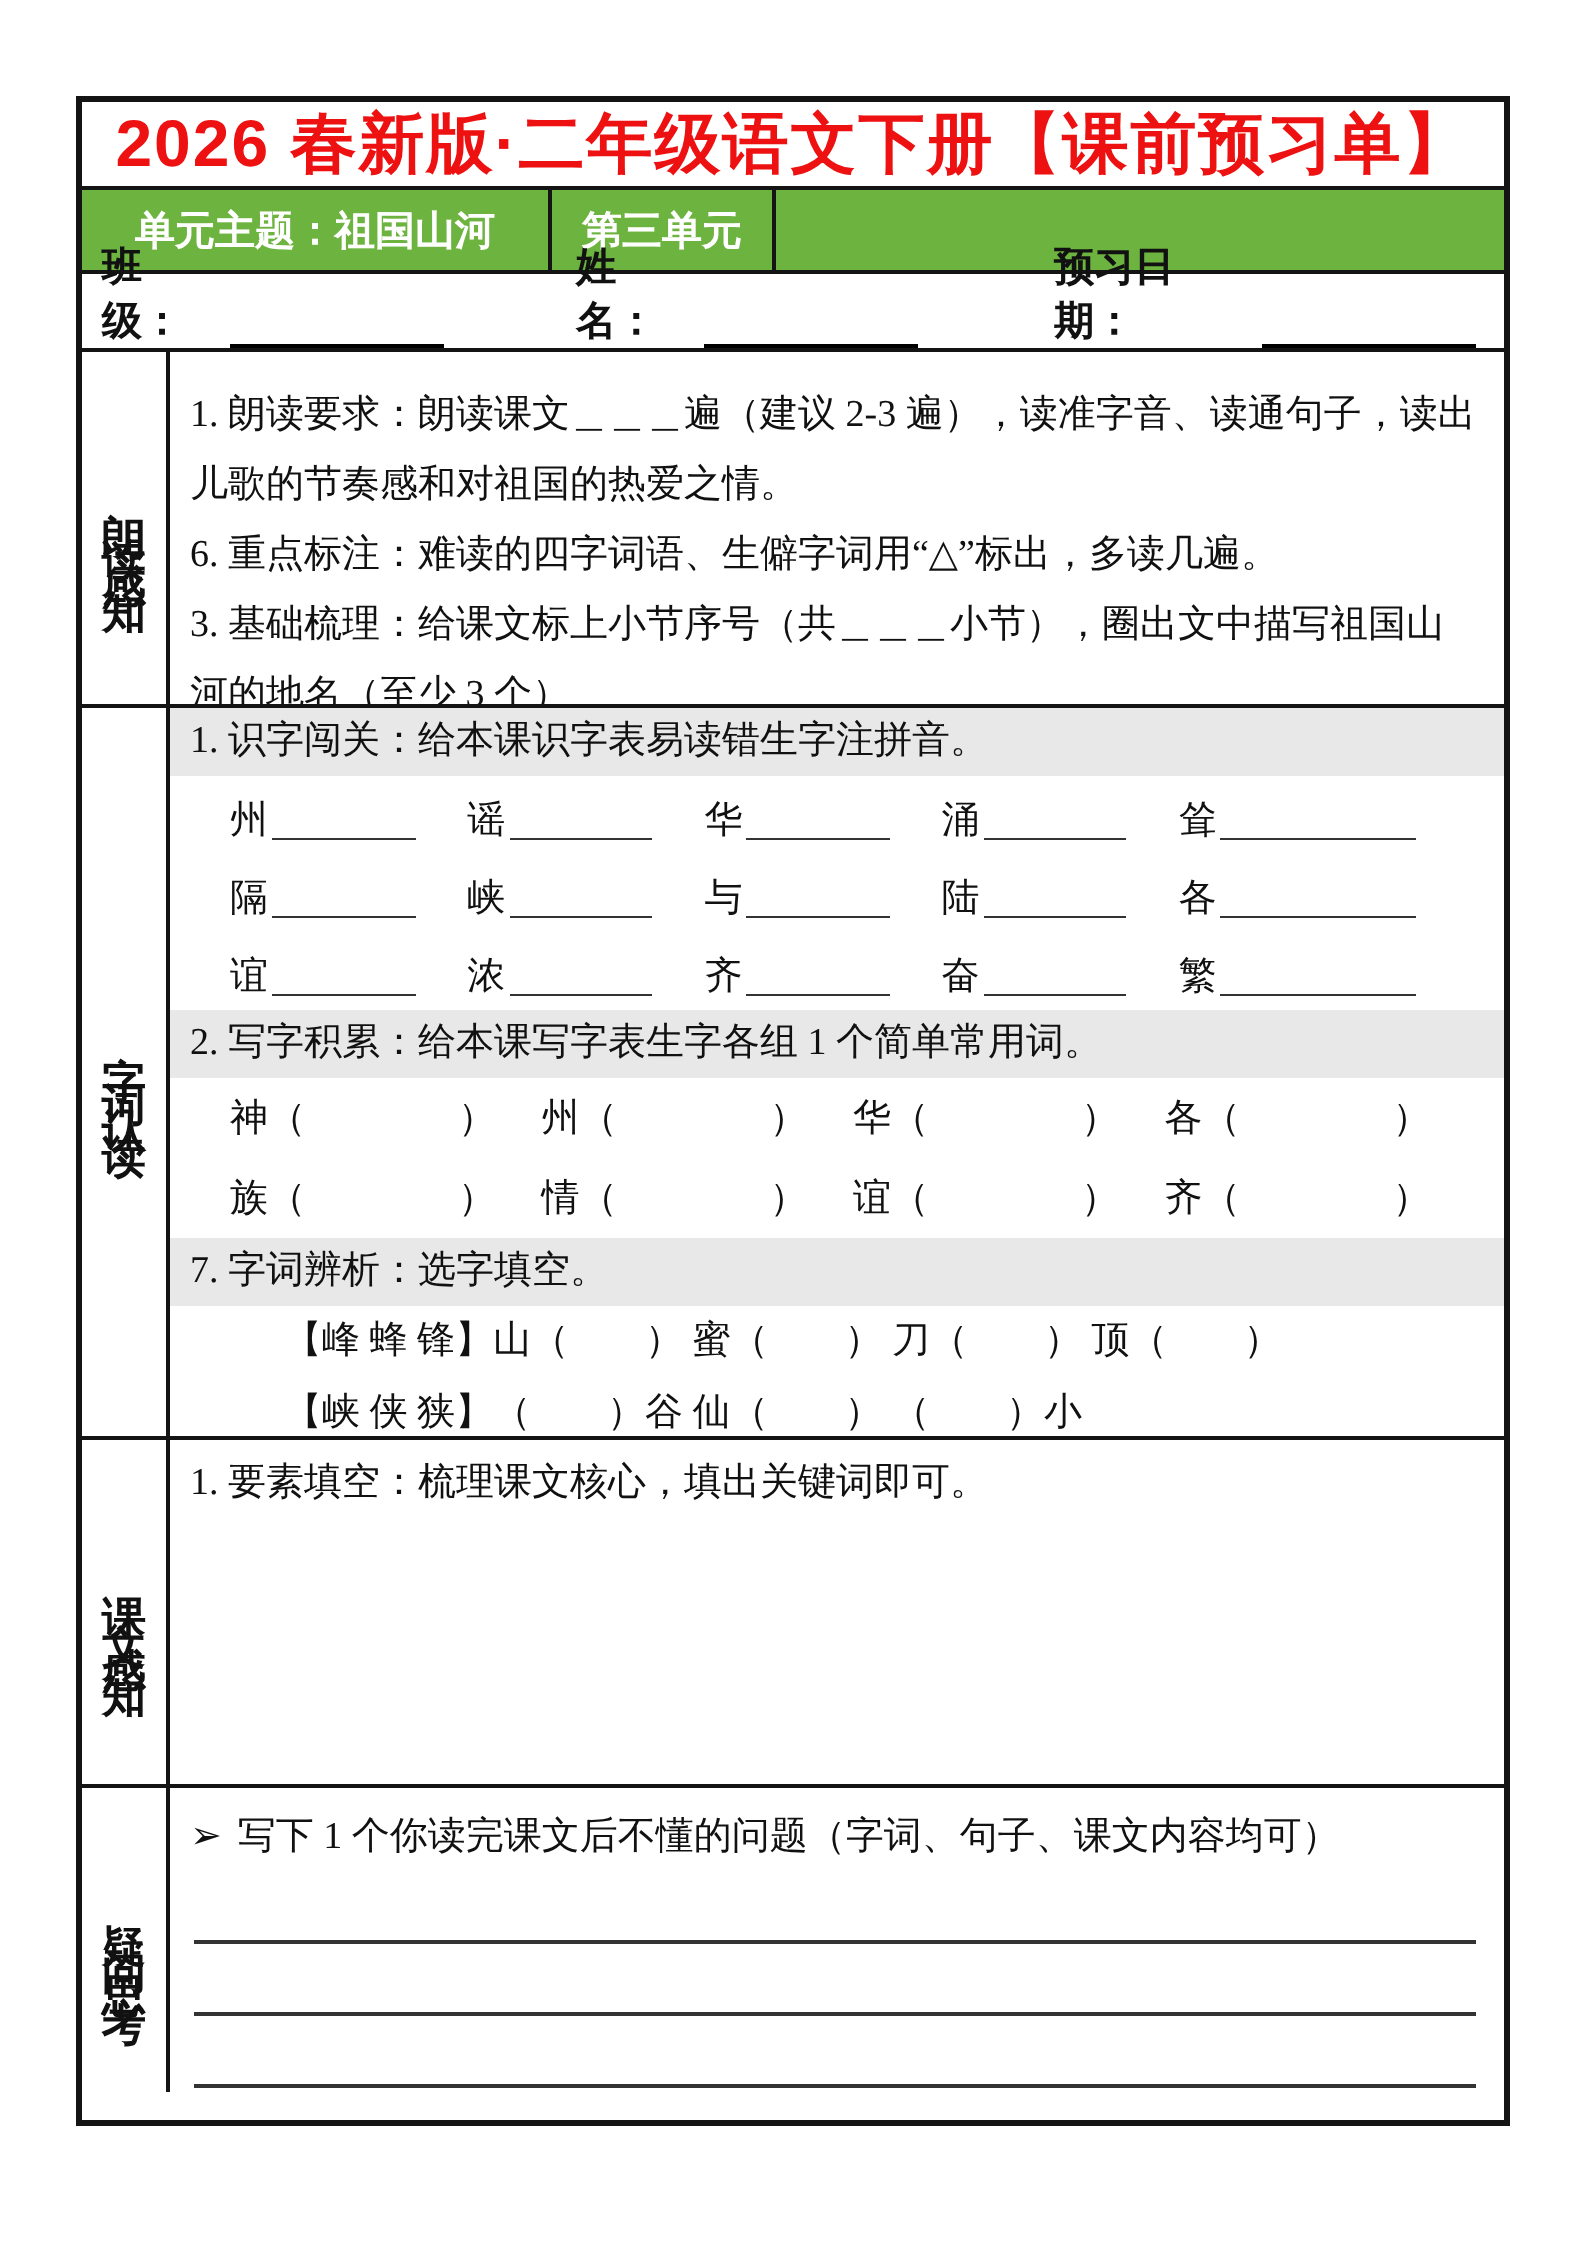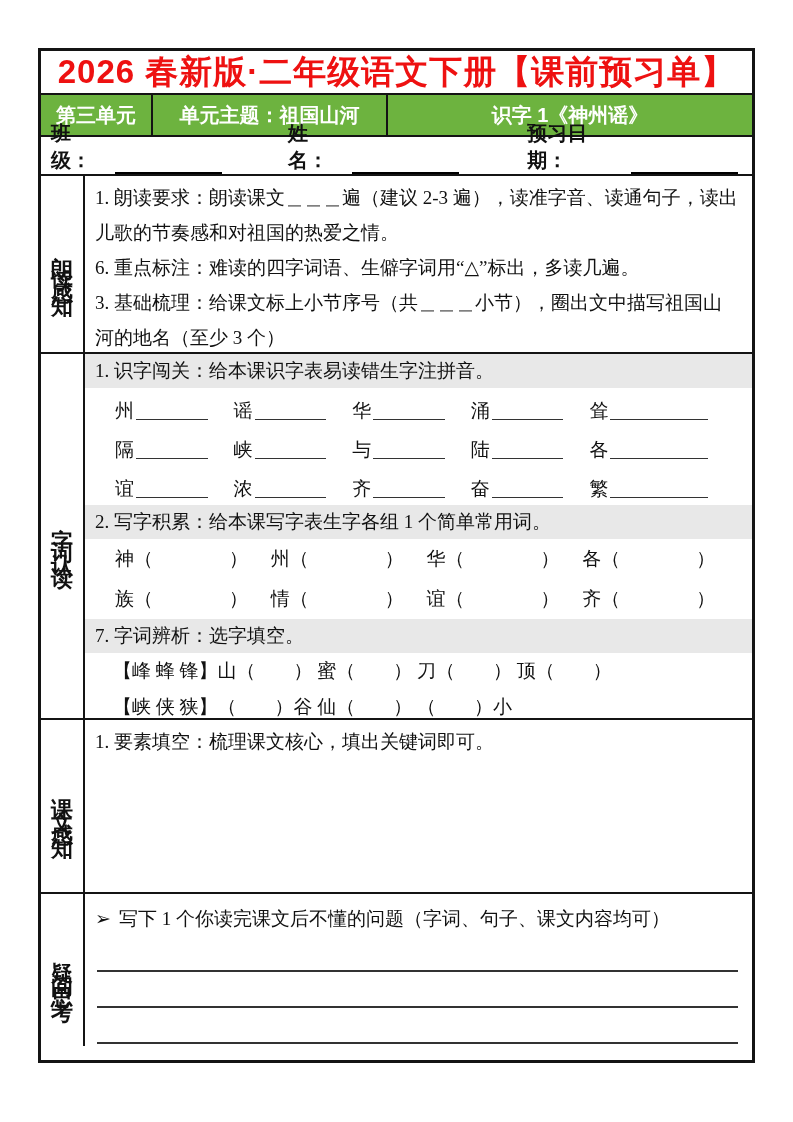--- a/index.html
+++ b/index.html
@@ -66,36 +66,36 @@
     font-family:"Liberation Sans","DejaVu Sans",sans-serif;
     font-weight:bold;font-size:22px;letter-spacing:13px;
   }
   .sec-content{flex:1;overflow:hidden;}
   .sec-langdu{height:178px;}
   .sec-zici{height:366px;}
   .sec-kewen{height:174px;}
   .sec-yiwen{height:152px;}
   
   .task{font-size:19px;line-height:35px;margin:0 14px 0 10px;}
-  .sec-langdu .sec-content{padding-top:4px;}
+  .sec-langdu .sec-content{padding-top:14px;}
   .strip{
     background:var(--gray);font-size:19px;line-height:34px;
     padding-left:10px;margin-bottom:0;
   }
   
   .pinyin-row{display:flex;height:39px;align-items:flex-end;padding:0 44px 4px 30px;}
   .pinyin-cell{flex:1;display:flex;align-items:flex-end;font-size:19px;}
   .pinyin-cell .han{flex:none;line-height:24px;}
   .u-line{flex:1;border-bottom:1.5px solid #333;height:2px;margin:0 26px 3px 2px;}
   .pinyin-cell:last-child .u-line{margin-right:0;}
   
   .zuci-row{display:flex;height:40px;align-items:center;padding:0 14px 0 30px;font-size:19px;}
   .zuci-cell{flex:1;}
   
-  .xuanzi-row{font-size:19px;line-height:36px;padding-left:28px;}
+  .xuanzi-row{font-size:19px;line-height:36px;padding-left:16px;margin-left:41px;}
   
   .sec-kewen .sec-content{padding-top:4px;}
   .kewen-para{
     font-size:19px;line-height:35px;margin:0 12px 0 10px;
     text-align:justify;text-indent:2em;
   }
   
   .sec-yiwen .sec-content{padding-top:8px;}
   .yiwen-prompt{font-size:19px;line-height:34px;margin:0 12px 0 10px;display:flex;}
   .yiwen-prompt .bullet{flex:none;margin-right:8px;}
@@ -107,23 +107,22 @@
 </head>
 <body>
 
 <div class="sheet">
 
   <div class="title-row">
     <h1>2026 春新版·二年级语文下册【课前预习单】</h1>
   </div>
 
   <div class="green-row">
+    <div class="cell theme">单元主题：祖国山河</div>
     <div class="cell unit">第三单元</div>
-    <div class="cell theme">单元主题：祖国山河</div>
-    <div class="cell lesson">识字 1《神州谣》</div>
   </div>
 
   <div class="info-row">
     <span>班级：</span>
     <span class="info-blank"></span>
     <span class="gap1">姓名：</span>
     <span class="info-blank"></span>
     <span class="gap2">预习日期：</span>
     <span class="info-blank"></span>
   </div>

